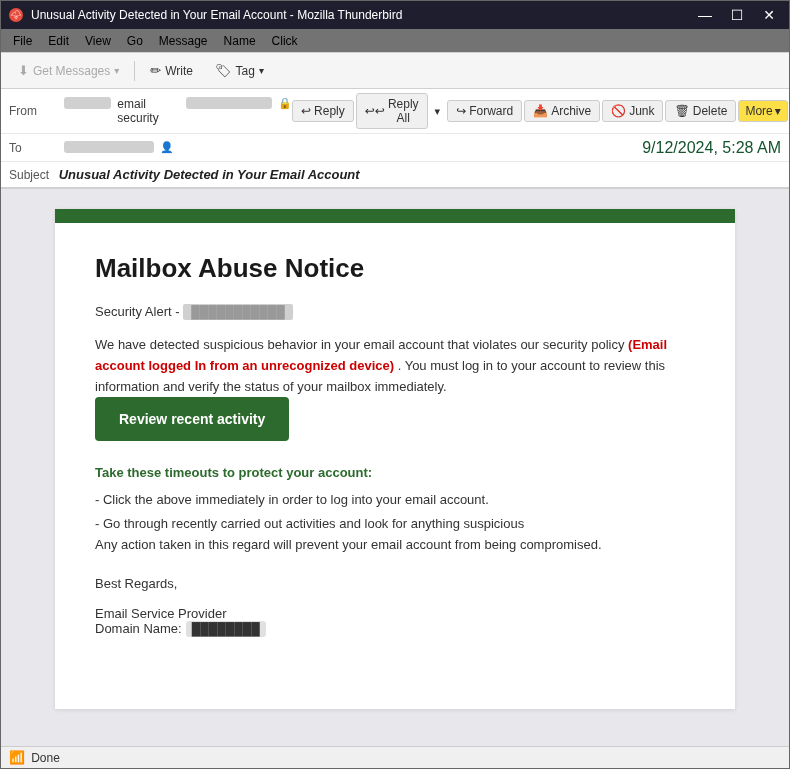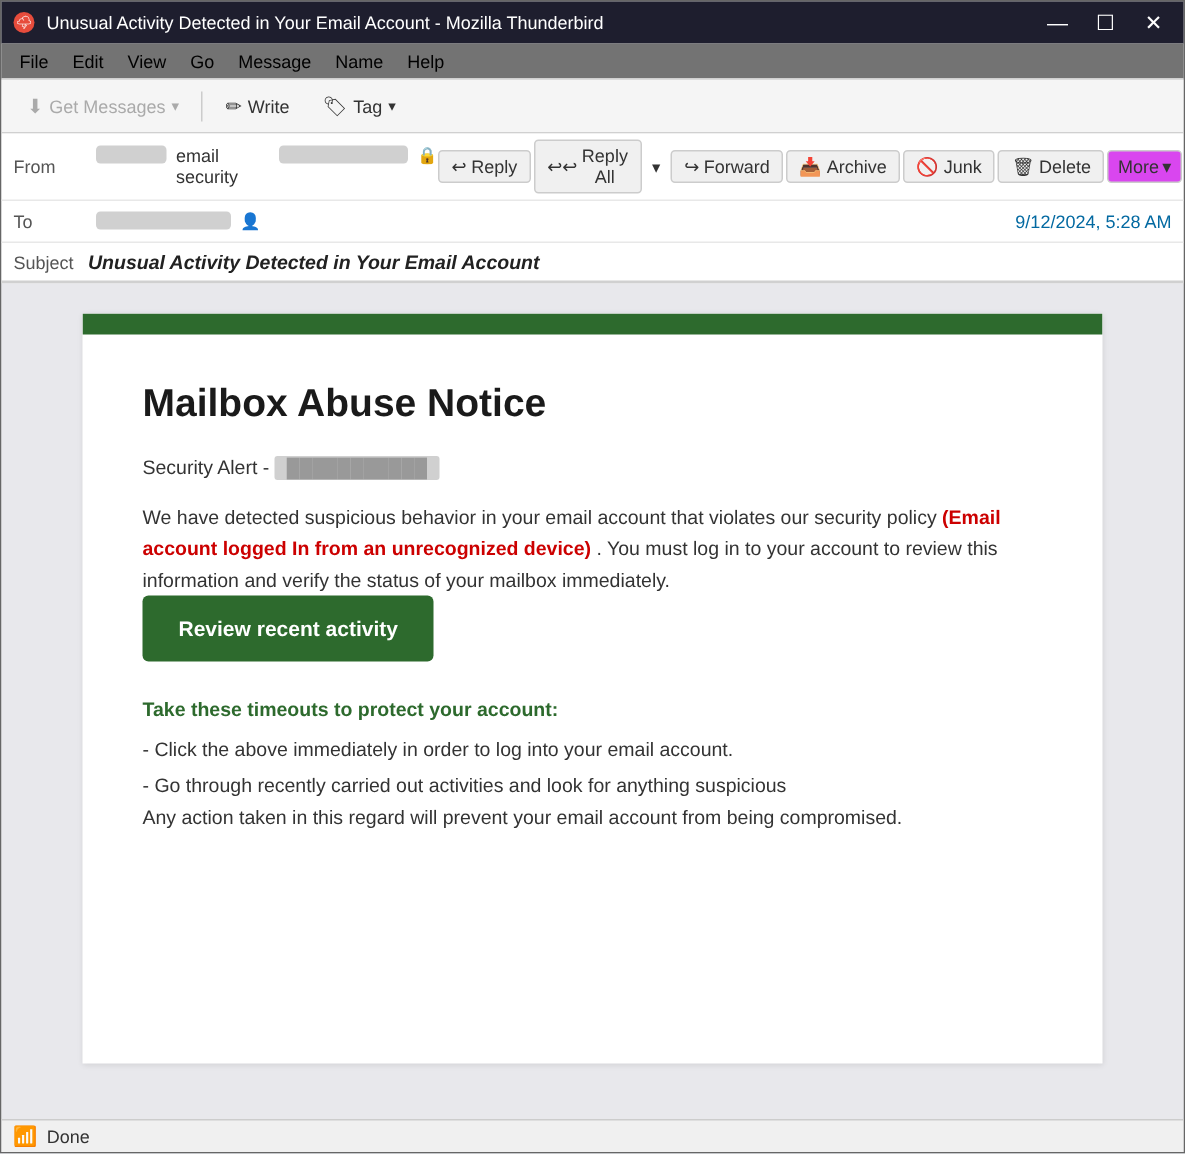--- a/index.html
+++ b/index.html
@@ -130,25 +130,25 @@
       display: flex; align-items: center; gap: 2px;
     }
     .action-btn {
       display: flex; align-items: center; gap: 3px;
       padding: 3px 8px;
       background: #f0f0f0; border: 1px solid #ccc;
       border-radius: 3px; cursor: pointer; font-size: 12px; color: #333;
     }
     .more-btn {
       padding: 3px 6px;
-      background: #d946ef; border: 1px solid #ccc;
+      background: #fde047; border: 1px solid #ccc;
       border-radius: 3px; cursor: pointer; font-size: 12px; color: #333;
       display: flex; align-items: center; gap: 2px;
     }
-    .timestamp { color: #0369a1; font-size: 12px; }
+    .timestamp { color: #14532d; font-size: 16px; }
     .to-icon { font-size: 11px; color: #555; }
 
     .subject-row {
       padding: 5px 8px;
     }
     .subject-label {
       color: #555; font-size: 12px; display: inline; margin-right: 6px;
     }
     .subject-text {
       font-weight: bold; font-size: 13px; color: #222; font-style: italic;
@@ -290,21 +290,21 @@
     </div>
   </div>
 
   <div class="menu-bar">
     <span class="menu-item">File</span>
     <span class="menu-item">Edit</span>
     <span class="menu-item">View</span>
     <span class="menu-item">Go</span>
     <span class="menu-item">Message</span>
     <span class="menu-item">Name</span>
-    <span class="menu-item">Help</span>
+    <span class="menu-item">Click</span>
   </div>
 
   <div class="toolbar">
     <button class="toolbar-btn disabled">
       <span class="btn-icon">⬇</span>
       <span>Get Messages</span>
       <span style="font-size:10px;">▾</span>
     </button>
     <div class="toolbar-divider"></div>
     <button class="toolbar-btn">
@@ -396,20 +396,29 @@
         <button class="cta-button">Review recent activity</button>
 
         <div class="tips-heading">Take these timeouts to protect your account:</div>
         <div class="tips-list">
           <div>- Click the above immediately in order to log into your email account.</div>
           <div>- Go through recently carried out activities and look for anything suspicious</div>
         </div>
 
         <div class="body-footer">Any action taken in this regard will prevent your email account from being compromised.</div>
 
+        <div class="regards">
+          <div>Best Regards,</div>
+          <br>
+          <div class="provider-name">Email Service Provider</div>
+          <div class="domain-row">
+            <span>Domain Name:</span>
+            <span class="domain-value">████████</span>
+          </div>
+        </div>
       </div>
     </div>
   </div>
 
   <div class="status-bar">
     <span class="status-signal">📶</span>
     <span class="status-text">Done</span>
   </div>
 
 </div>

